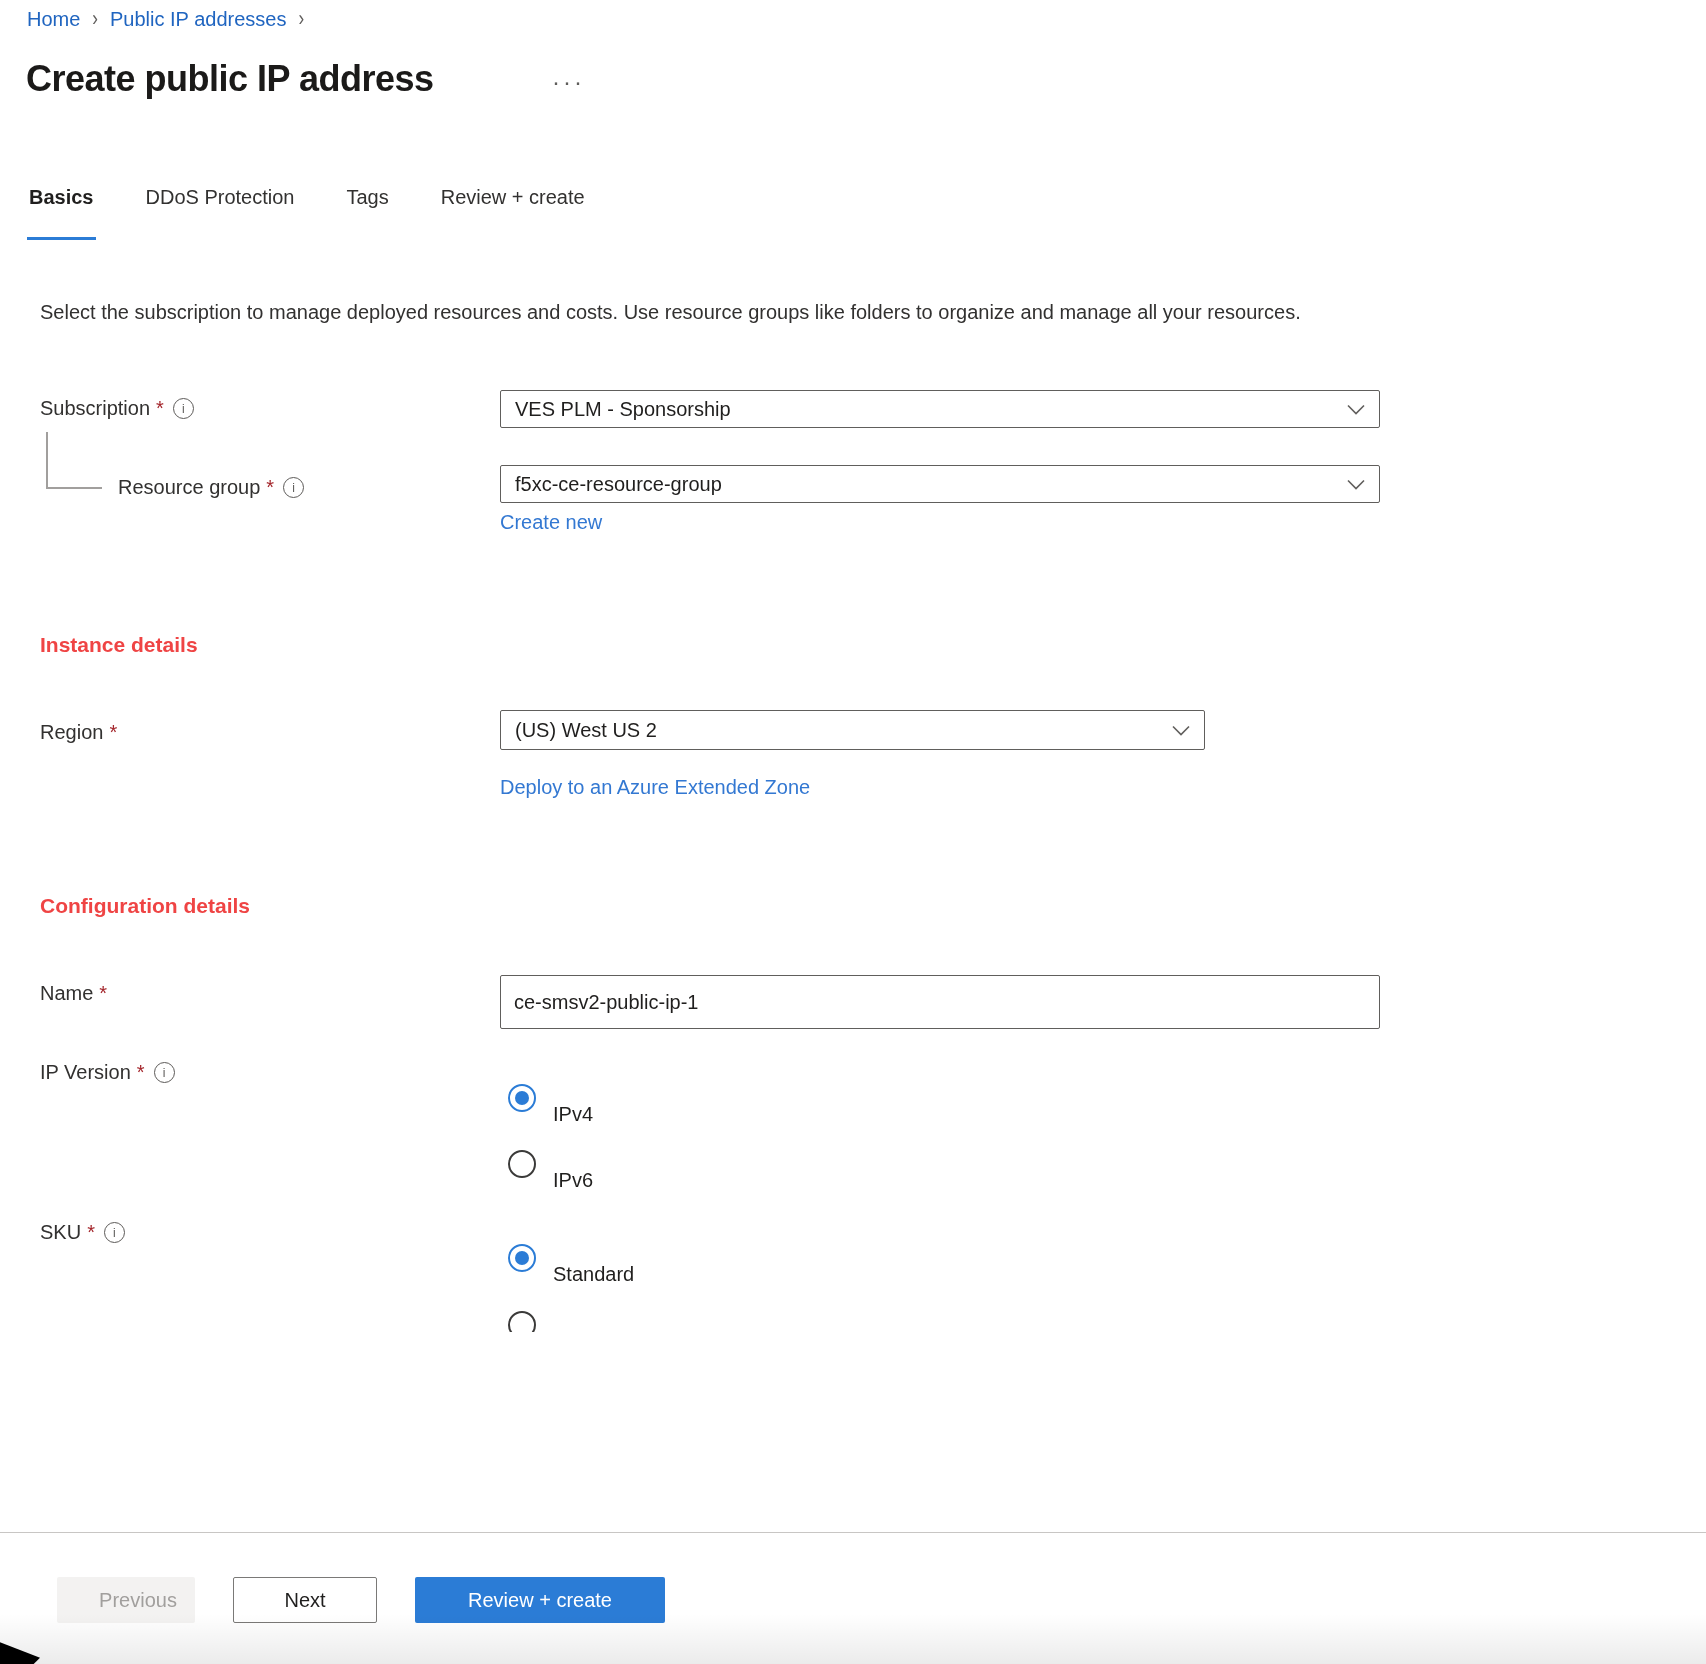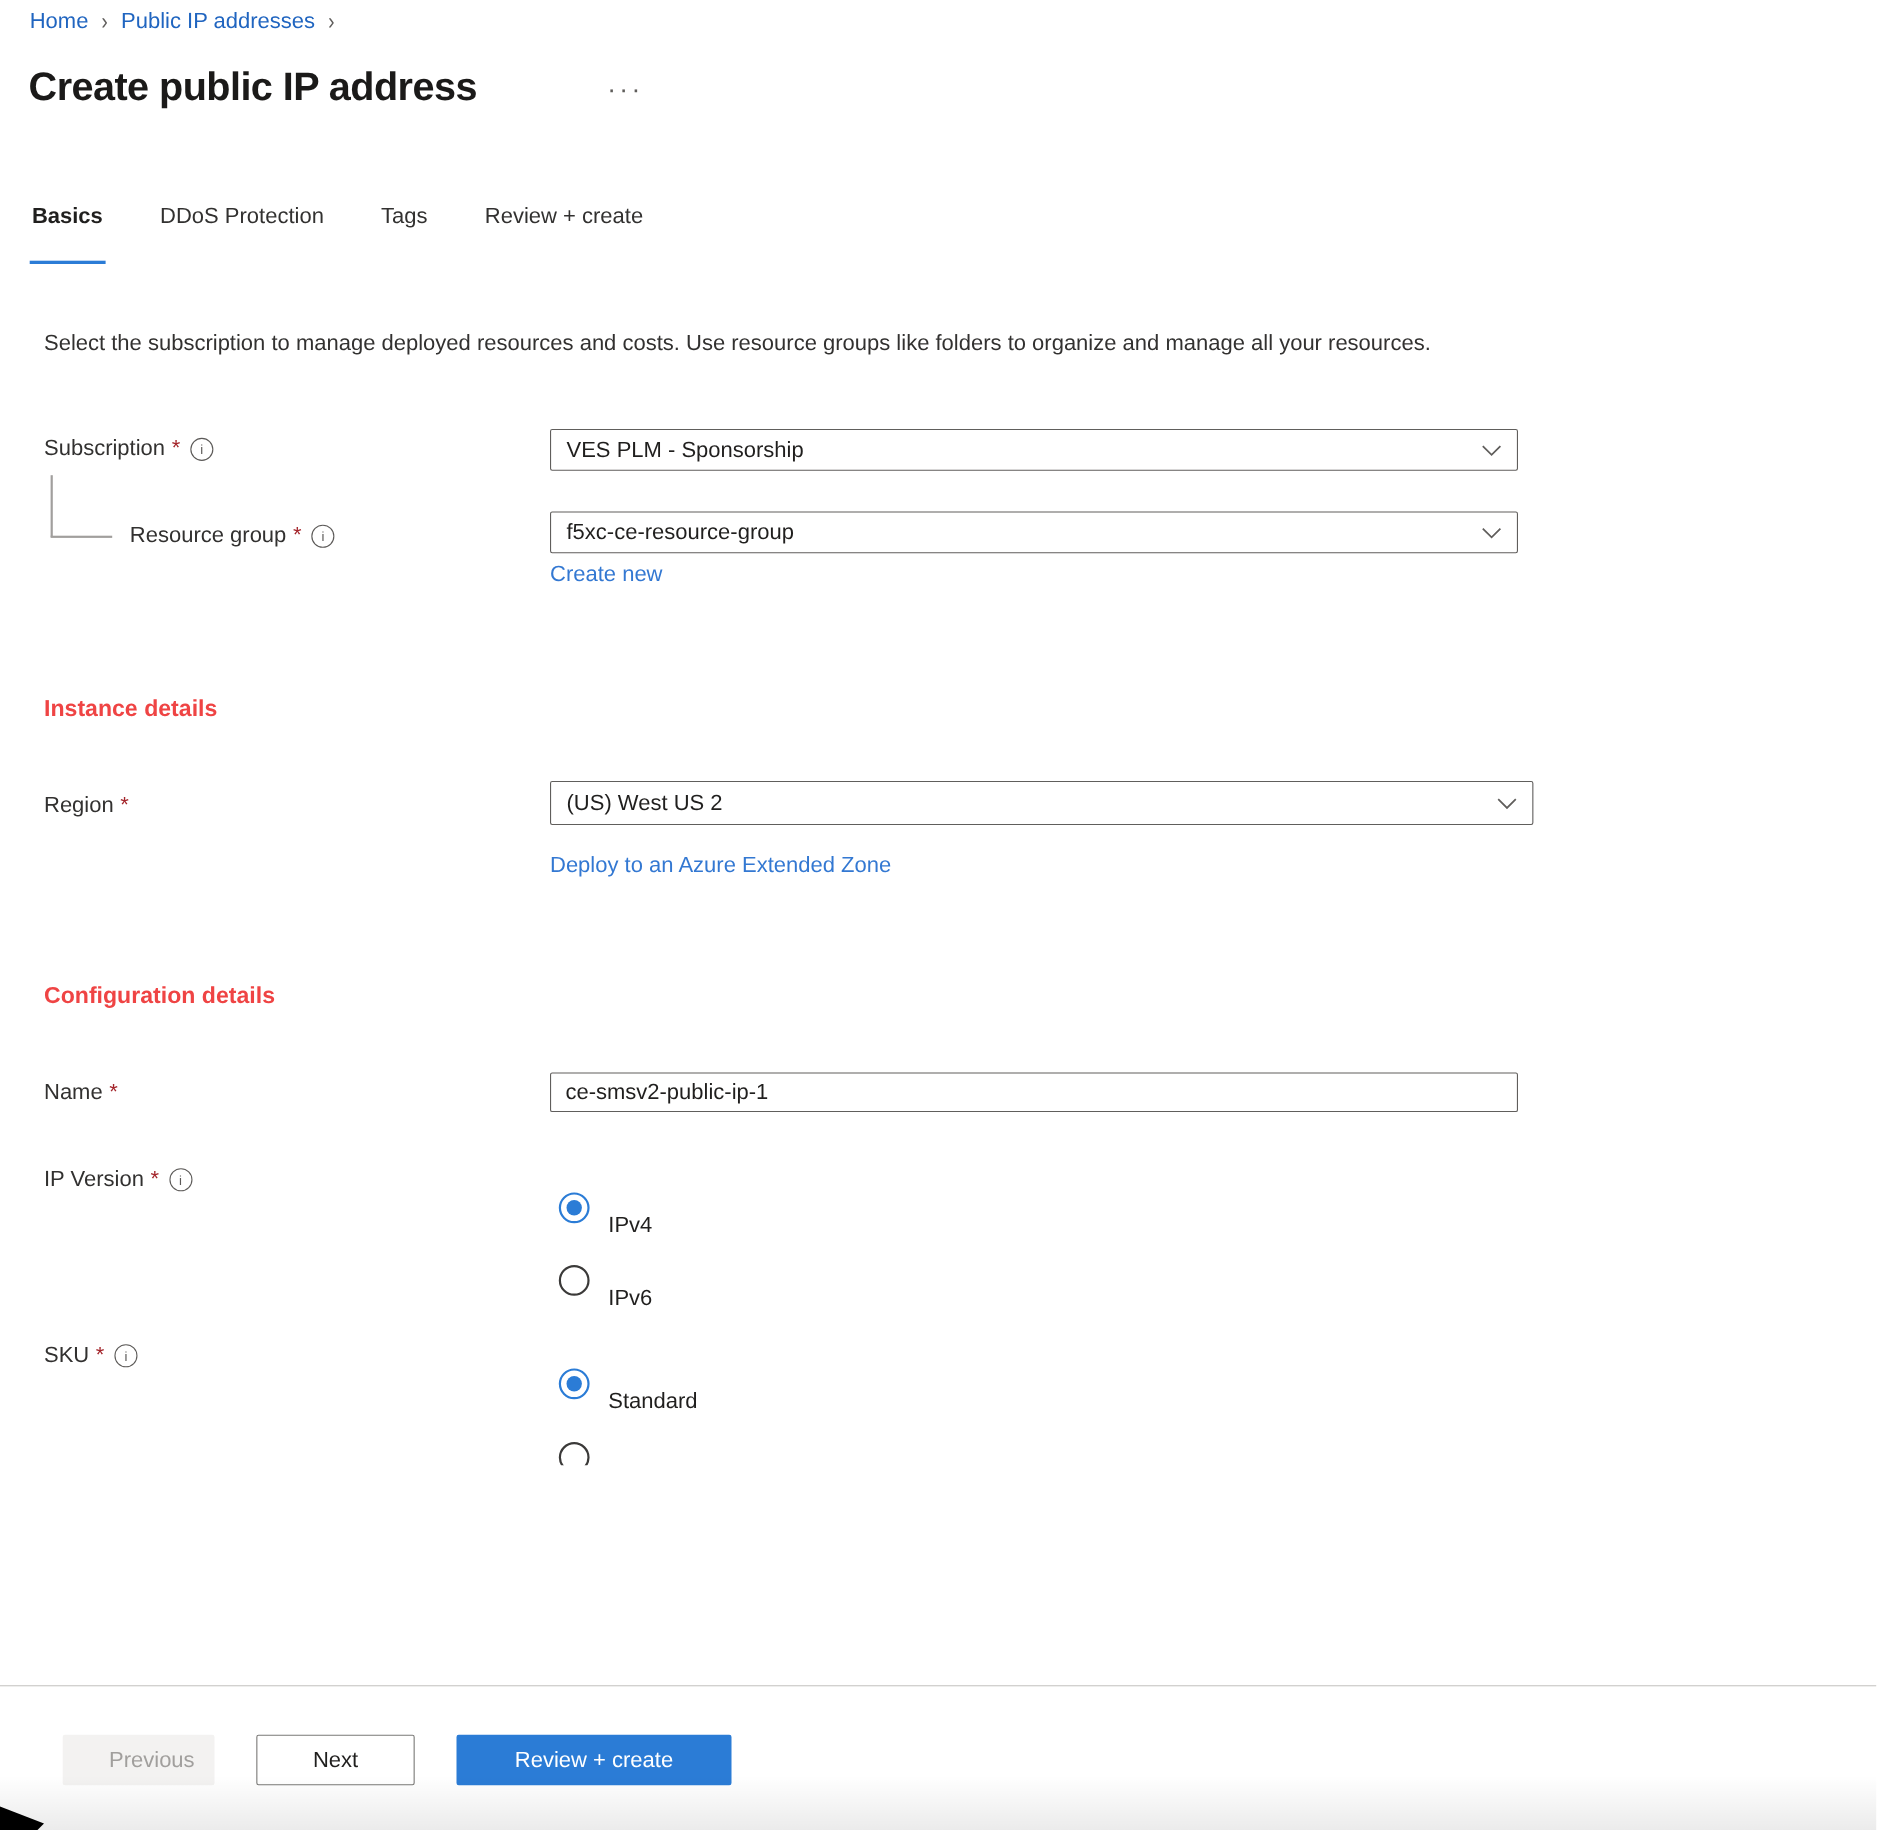--- a/index.html
+++ b/index.html
@@ -31,21 +31,21 @@
   .req{color:#a4262c;margin-left:6px;}
   .info-icon{display:inline-flex;align-items:center;justify-content:center;width:19px;height:19px;border:1.3px solid #5c5a58;border-radius:50%;font-size:12px;color:#5c5a58;margin-left:9px;line-height:1;}
 
   
   .conn-v{position:absolute;left:46px;top:432px;width:2px;height:56px;background:#a19f9d;}
   .conn-h{position:absolute;left:46px;top:487px;width:56px;height:2px;background:#a19f9d;}
 
   
   .dropdown{position:absolute;height:38px;border:1px solid #605e5c;border-radius:2px;background:#fff;display:flex;align-items:center;justify-content:space-between;padding:0 14px;font-size:20px;color:#201f1e;cursor:pointer;box-sizing:border-box;}
   .chev{flex:0 0 auto;margin-left:10px;}
-  .text-input{position:absolute;height:36px;border:1px solid #605e5c;border-radius:2px;background:#fff;padding:0 13px;font-size:20px;color:#201f1e;box-sizing:border-box;font-family:"Liberation Sans","DejaVu Sans",sans-serif;outline:none;}
+  .text-input{position:absolute;height:54px;border:1px solid #605e5c;border-radius:2px;background:#fff;padding:0 13px;font-size:20px;color:#201f1e;box-sizing:border-box;font-family:"Liberation Sans","DejaVu Sans",sans-serif;outline:none;}
 
   .link{position:absolute;font-size:20px;color:#3378d2;cursor:pointer;}
 
   .section-heading{position:absolute;left:40px;font-size:21px;font-weight:700;color:#ef4444;}
 
   
   .radio-row{position:absolute;display:flex;align-items:center;}
   .radio{width:28px;height:28px;border-radius:50%;box-sizing:border-box;background:#fff;position:relative;flex:0 0 auto;cursor:pointer;}
   .radio.off{border:2px solid #3b3a39;}
   .radio.on{border:2px solid #2b7cd6;}
@@ -114,21 +114,21 @@
         </svg>
     </div>
     <div class="link" style="left:500px;top:511px;">Create new</div>
 
     <div class="section-heading" style="top:633px;">Instance details</div>
 
     <div class="field-label" style="left:40px;top:721px;">
       <span>Region</span>
       <span class="req">*</span>
     </div>
-    <div class="dropdown" style="left:500px;top:710px;width:894px;height:40px;">
+    <div class="dropdown" style="left:500px;top:710px;width:705px;height:40px;">
       <span>(US) West US 2</span>
       <svg class="chev" width="18" height="11" viewBox="0 0 18 11">
           <path d="M1 1.5 L9 9.5 L17 1.5" fill="none" stroke="#605e5c" stroke-width="1.6"></path>
         </svg>
     </div>
     <div class="link" style="left:500px;top:776px;">Deploy to an Azure Extended Zone</div>
 
     <div class="section-heading" style="top:894px;">Configuration details</div>
 
     <div class="field-label" style="left:40px;top:982px;">

